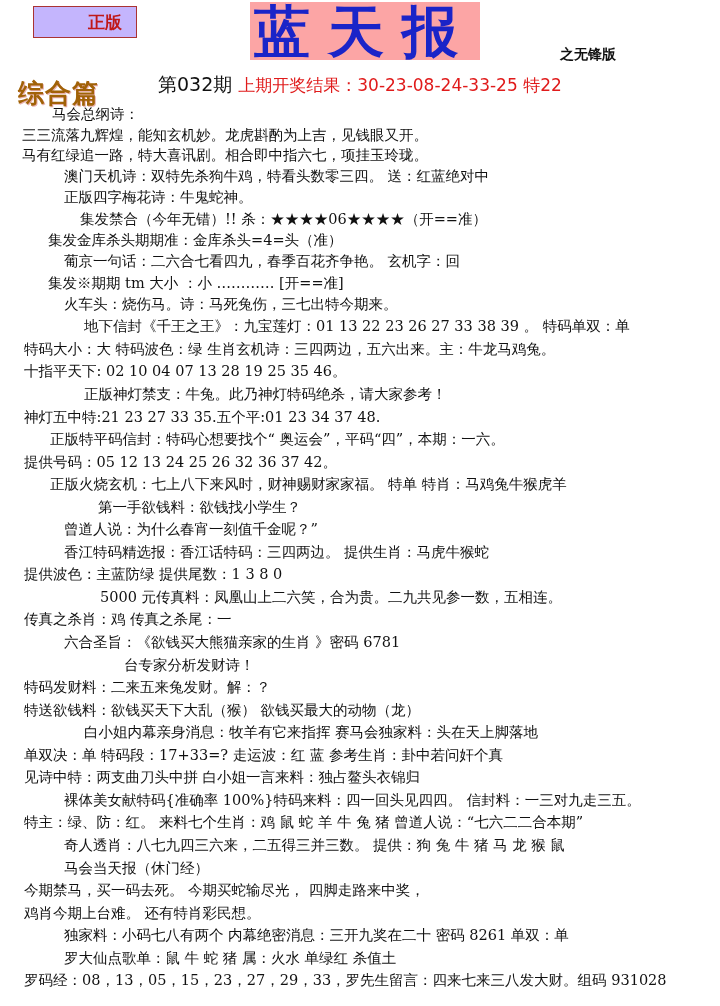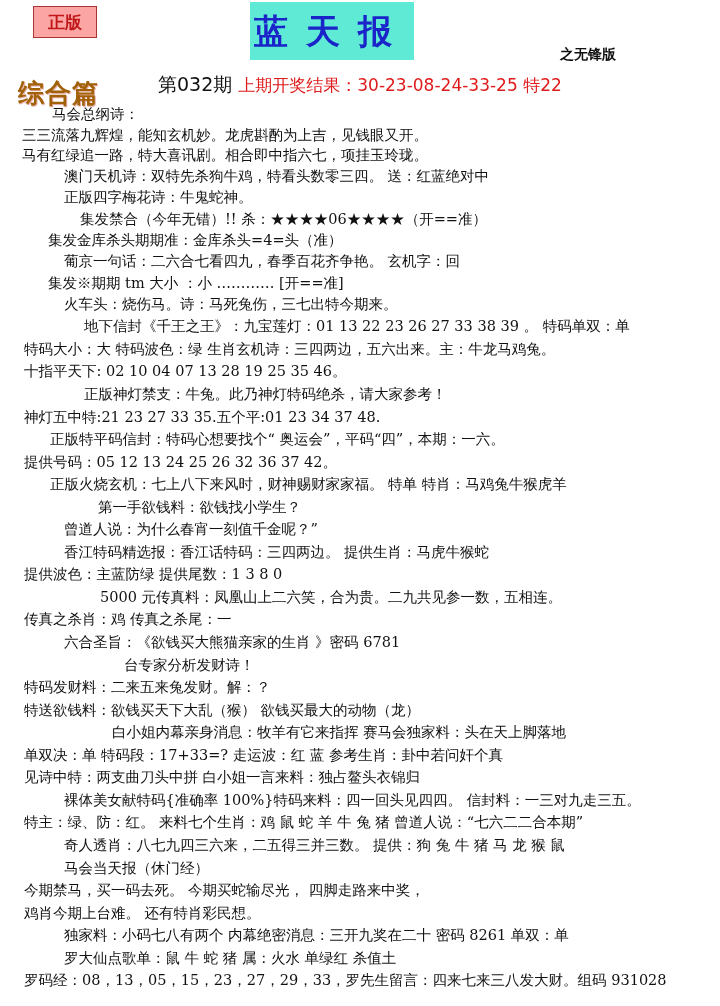--- a/index.html
+++ b/index.html
@@ -1,24 +1,24 @@
 <!DOCTYPE html>
 <html><head>
 <meta charset="utf-8">
 <style>
   html, body { margin: 0; padding: 0; background: #ffffff; }
   body { width: 720px; height: 1006px; position: relative; overflow: hidden;
          font-family: "DejaVu Serif", "Liberation Serif", serif; color: #111; }
   .badge { position: absolute; left: 33px; top: 6px; width: 62px; height: 30px;
-           border: 1px solid #a33; background: #fca5a5; color: #c01818; font-weight: bold;
+           border: 1px solid #a33; background: #c4b5fd; color: #c01818; font-weight: bold;
            font-size: 17px; display: flex; align-items: center; justify-content: center;
-           font-family: "DejaVu Serif", serif; }
-  .title { position: absolute; left: 250px; top: 2px; font-size: 34px; letter-spacing: 18px;
+           font-family: "DejaVu Serif", serif; padding-left: 40px; }
+  .title { position: absolute; left: 250px; top: 2px; font-size: 56px; letter-spacing: 18px;
            color: #1a24c8; font-family: "DejaVu Serif", "Liberation Serif", serif; font-weight: bold;
-           background: #5eead4; padding: 0 4px; line-height: 58px; }
+           background: #fca5a5; padding: 0 4px; line-height: 58px; }
   .edition { position: absolute; left: 560px; top: 46px; font-size: 14px; font-weight: bold;
              font-family: "DejaVu Sans", sans-serif; color: #111; }
   .section { position: absolute; left: 18px; top: 76px; font-size: 26px; font-weight: bold;
              color: #a16207; font-family: "DejaVu Serif", serif; letter-spacing: 1px;
              text-shadow: 1px 1px 0 #e8b0b0; }
   .issue-row { position: absolute; left: 158px; top: 72px; white-space: nowrap; }
   .issue { font-size: 19px; font-family: "DejaVu Sans", sans-serif; color: #111; }
   .result { font-size: 17px; font-family: "DejaVu Sans", sans-serif; color: #e01b1b; margin-left: 6px; }
   .line { position: absolute; white-space: nowrap; font-size: 14.5px; line-height: 20px;
           font-family: "DejaVu Serif", "Liberation Serif", serif; color: #111; }
@@ -57,21 +57,21 @@
     <div class="line" style="left: 98px; top: 497px;">第一手欲钱料：欲钱找小学生？</div>
     <div class="line" style="left: 64px; top: 519px;">曾道人说：为什么春宵一刻值千金呢？”</div>
     <div class="line" style="left: 64px; top: 542px;">香江特码精选报：香江话特码：三四两边。 提供生肖：马虎牛猴蛇</div>
     <div class="line" style="left: 24px; top: 564px;">提供波色：主蓝防绿 提供尾数：<span class="b">1 3 8 0</span></div>
     <div class="line" style="left: 100px; top: 587px;"><span class="b">5000</span> 元传真料：凤凰山上二六笑，合为贵。二九共见参一数，五相连。</div>
     <div class="line" style="left: 24px; top: 609px;">传真之杀肖：鸡 传真之杀尾：一</div>
     <div class="line" style="left: 64px; top: 632px;">六合圣旨：《欲钱买大熊猫亲家的生肖 》密码 <span class="b">6781</span></div>
     <div class="line" style="left: 96px; top: 655px; margin-left: 28px;">台专家分析发财诗！</div>
     <div class="line" style="left: 24px; top: 677px;">特码发财料：二来五来兔发财。解：？</div>
     <div class="line" style="left: 24px; top: 700px;">特送欲钱料：欲钱买天下大乱（猴） 欲钱买最大的动物（龙）</div>
-    <div class="line" style="left: 84px; top: 722px; margin-left: 28px;">白小姐内幕亲身消息：牧羊有它来指挥 赛马会独家料：头在天上脚落地</div>
+    <div class="line" style="left: 84px; top: 722px;">白小姐内幕亲身消息：牧羊有它来指挥 赛马会独家料：头在天上脚落地</div>
     <div class="line" style="left: 24px; top: 745px;">单双决：单 特码段：<span class="b">17+33=?</span> 走运波：红 蓝 参考生肖：卦中若问奸个真</div>
     <div class="line" style="left: 24px; top: 767px;">见诗中特：两支曲刀头中拼 白小姐一言来料：独占鳌头衣锦归</div>
     <div class="line" style="left: 64px; top: 790px;">裸体美女献特码{准确率 <span class="b">100%</span>}特码来料：四一回头见四四。 信封料：一三对九走三五。</div>
     <div class="line" style="left: 24px; top: 812px;">特主：绿、防：红。 来料七个生肖：鸡 鼠 蛇 羊 牛 兔 猪 曾道人说：“七六二二合本期”</div>
     <div class="line" style="left: 64px; top: 835px;">奇人透肖：八七九四三六来，二五得三并三数。 提供：狗 兔 牛 猪 马 龙 猴 鼠</div>
     <div class="line" style="left: 64px; top: 858px;">马会当天报（休门经）</div>
     <div class="line" style="left: 24px; top: 880px;">今期禁马，买一码去死。 今期买蛇输尽光， 四脚走路来中奖，</div>
     <div class="line" style="left: 24px; top: 903px;">鸡肖今期上台难。 还有特肖彩民想。</div>
     <div class="line" style="left: 64px; top: 925px;">独家料：小码七八有两个 内幕绝密消息：三开九奖在二十 密码 <span class="b">8261</span> 单双：单</div>
     <div class="line" style="left: 64px; top: 948px;">罗大仙点歌单：鼠 牛 蛇 猪 属：火水 单绿红 杀值土</div>

